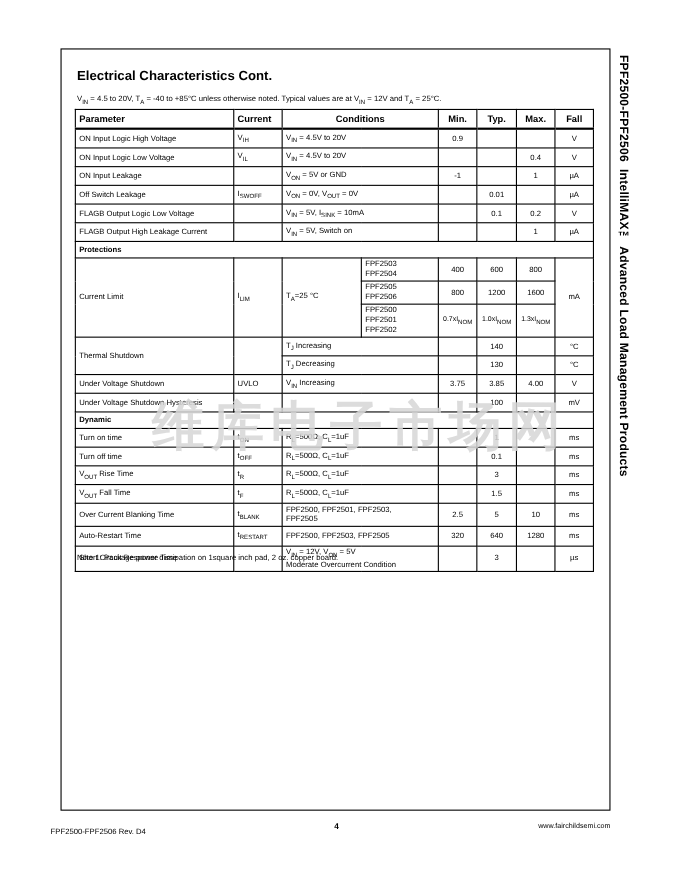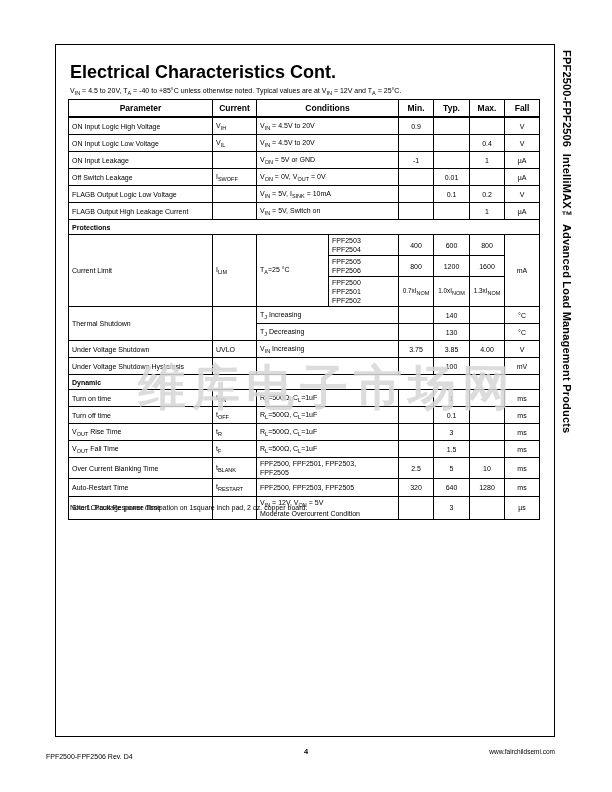--- a/index.html
+++ b/index.html
@@ -10,33 +10,33 @@
   }
   .frame {
     position:absolute; left:55px; top:44px; width:500px; height:693px;
     border:1.5px solid #000; box-sizing:border-box; background:#fff;
   }
   .side-title {
     position:absolute; left:561px; top:50px; height:640px;
     writing-mode:vertical-rl; font-weight:bold; font-size:11px;
     white-space:pre; letter-spacing:0.2px;
   }
-  .doc-title { position:absolute; left:70px; top:62px; font-size:18px; font-weight:bold; }
+  .doc-title { position:absolute; left:70px; top:62px; font-size:12px; font-weight:bold; }
   .doc-subtitle { position:absolute; left:70px; top:87px; font-size:7px; }
   table.ec {
     position:absolute; left:68px; top:99px; width:471px;
     border-collapse:collapse; table-layout:fixed; font-size:7px;
   }
   table.ec td, table.ec th {
     border:1px solid #000; padding:1px 3px; vertical-align:middle;
     overflow:hidden; line-height:9px;
   }
   table.ec { border:1.5px solid #000; }
   tr.hdr th { font-size:8.5px; font-weight:bold; height:14px; border-bottom:2px solid #000; }
-  tr.hdr th.al { text-align:center; }
+  tr.hdr th.al { text-align:left; }
   tr.r td { height:14px; }
   td.al { text-align:left; }
   td.c  { text-align:center; }
   tr.sec td { height:12px; font-weight:bold; text-align:left; }
   td.pre { white-space:pre-line; }
   td.dev { padding-top:3px; padding-bottom:3px; }
   td.tight { font-size:6.3px; }
   sub { font-size:5.5px; line-height:1; }
   .note { position:absolute; left:70px; top:504px; font-size:7px; }
   .watermark {

